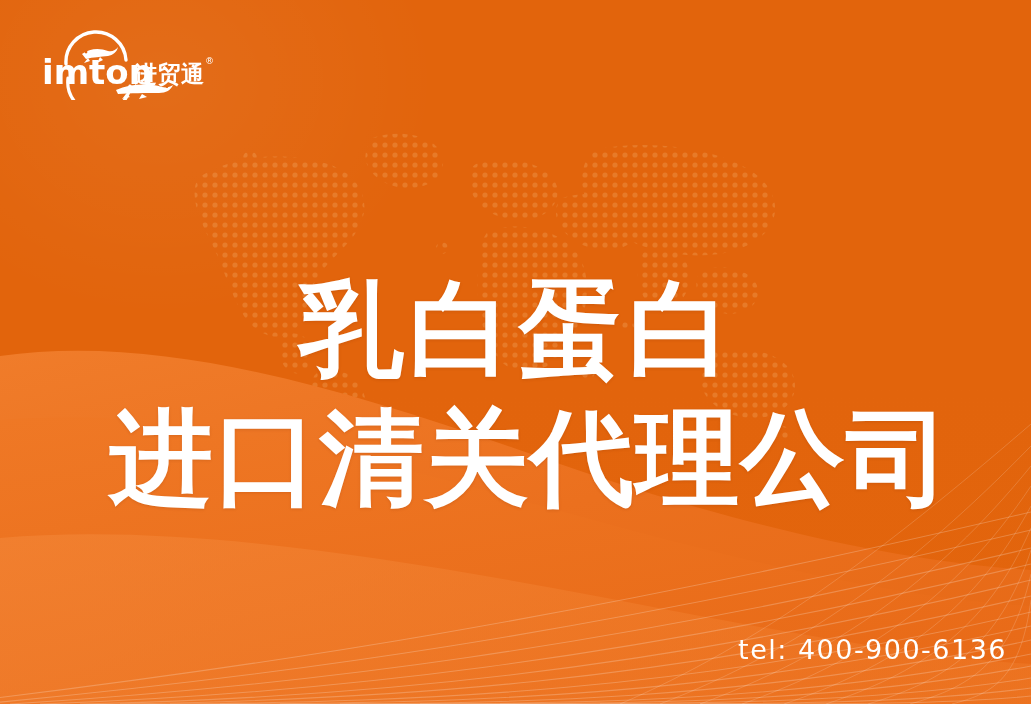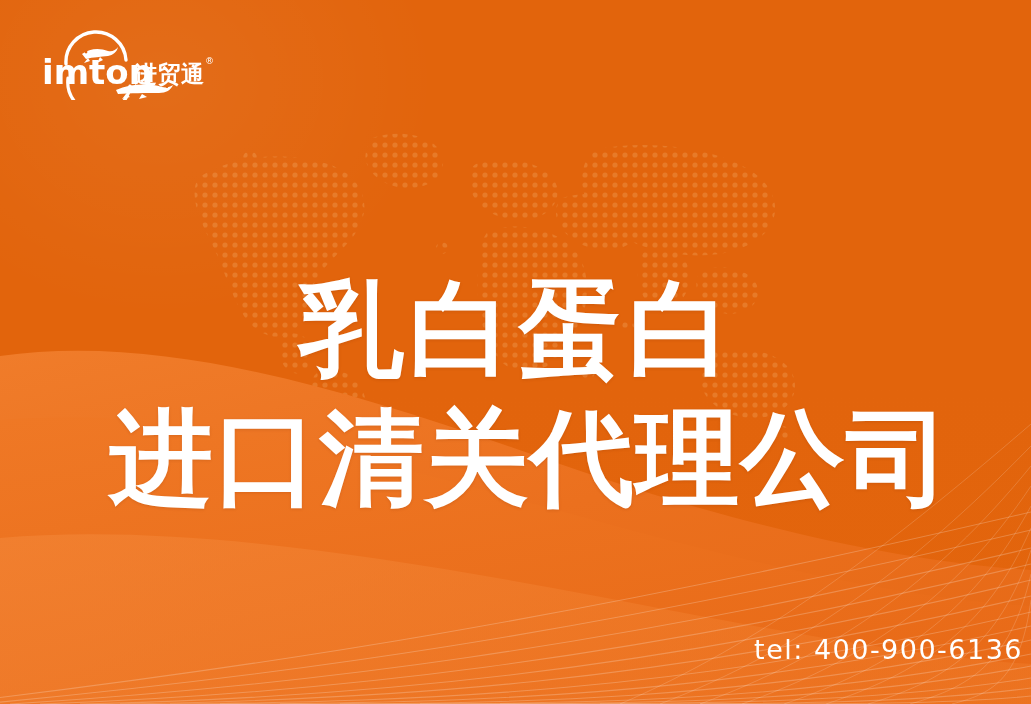--- a/index.html
+++ b/index.html
@@ -101,21 +101,21 @@
     font-size: 104px;
     letter-spacing: 0.012em;
     text-indent: 0.012em;
     margin-top: 6px;
     padding-left: 28px;
   }
 
   
   .tel {
     position: absolute;
-    right: 8px;
+    right: 24px;
     top: 634px;
     color: #ffffff;
     font-family: "DejaVu Sans", "Liberation Sans", sans-serif;
     font-size: 27px;
     letter-spacing: 0.055em;
     white-space: nowrap;
     text-align: center;
   }
 </style>
 </head>

